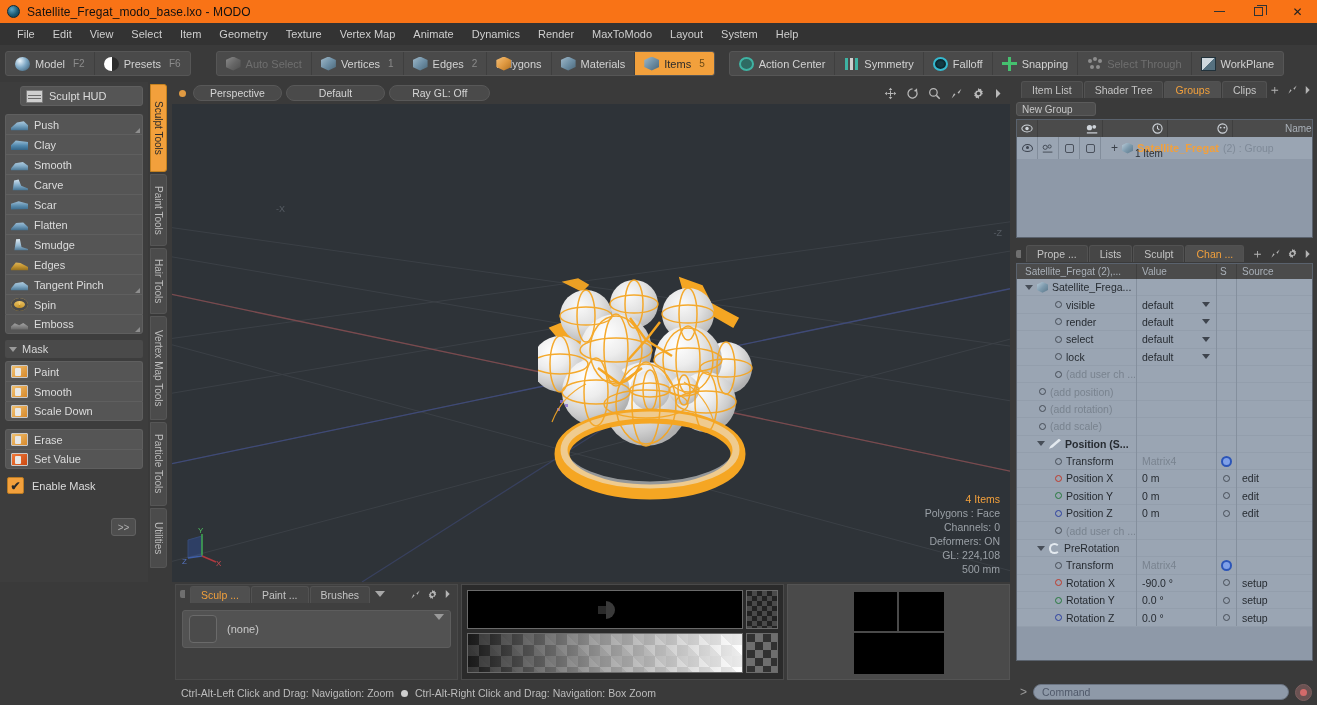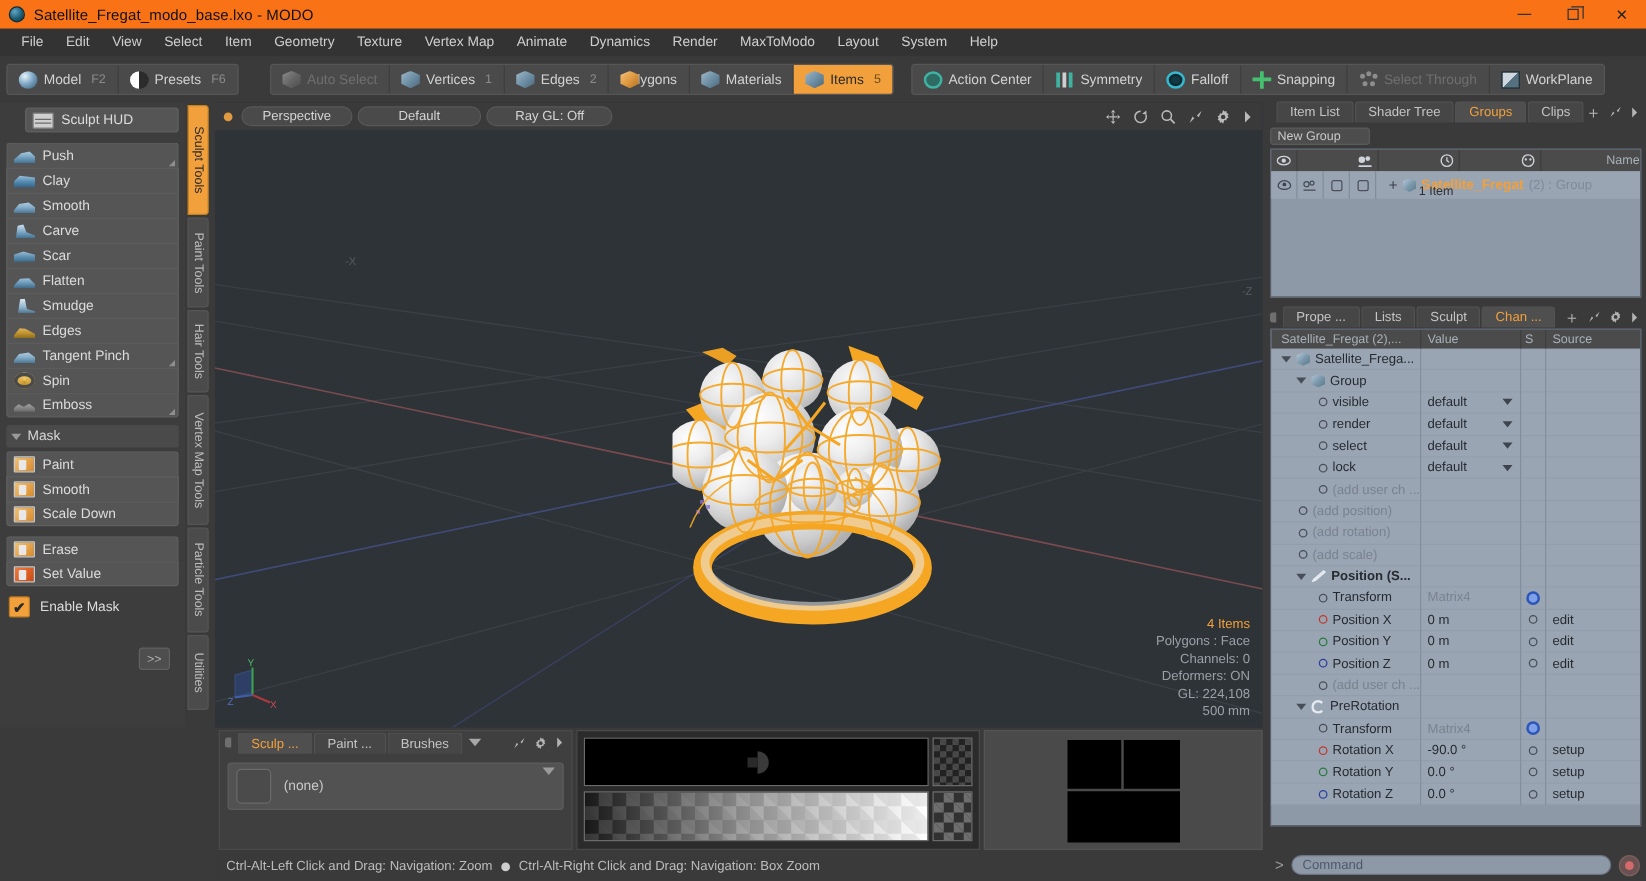--- a/index.html
+++ b/index.html
@@ -785,31 +785,20 @@
             <span class="caret"></span>
             <span class="cubeic"></span>
             <span>Satellite_Frega...</span>
           </span>
         <span class="v"></span>
           <span class="s"></span>
           <span class="src"></span>
       </div>
       <div class="chrow">
         <span class="n">
-            <span style="width:16px"></span>
-            <span class="caret"></span>
-            <span class="cubeic"></span>
-            <span>Group</span>
-          </span>
-        <span class="v"></span>
-          <span class="s"></span>
-          <span class="src"></span>
-      </div>
-      <div class="chrow">
-        <span class="n">
             <span style="width:34px"></span>
             <span class="dotc"></span>
             <span>visible</span>
           </span>
         <span class="v">
             <span>default</span>
             <span class="ddn"></span>
           </span>
         <span class="s"></span>
           <span class="src"></span>

